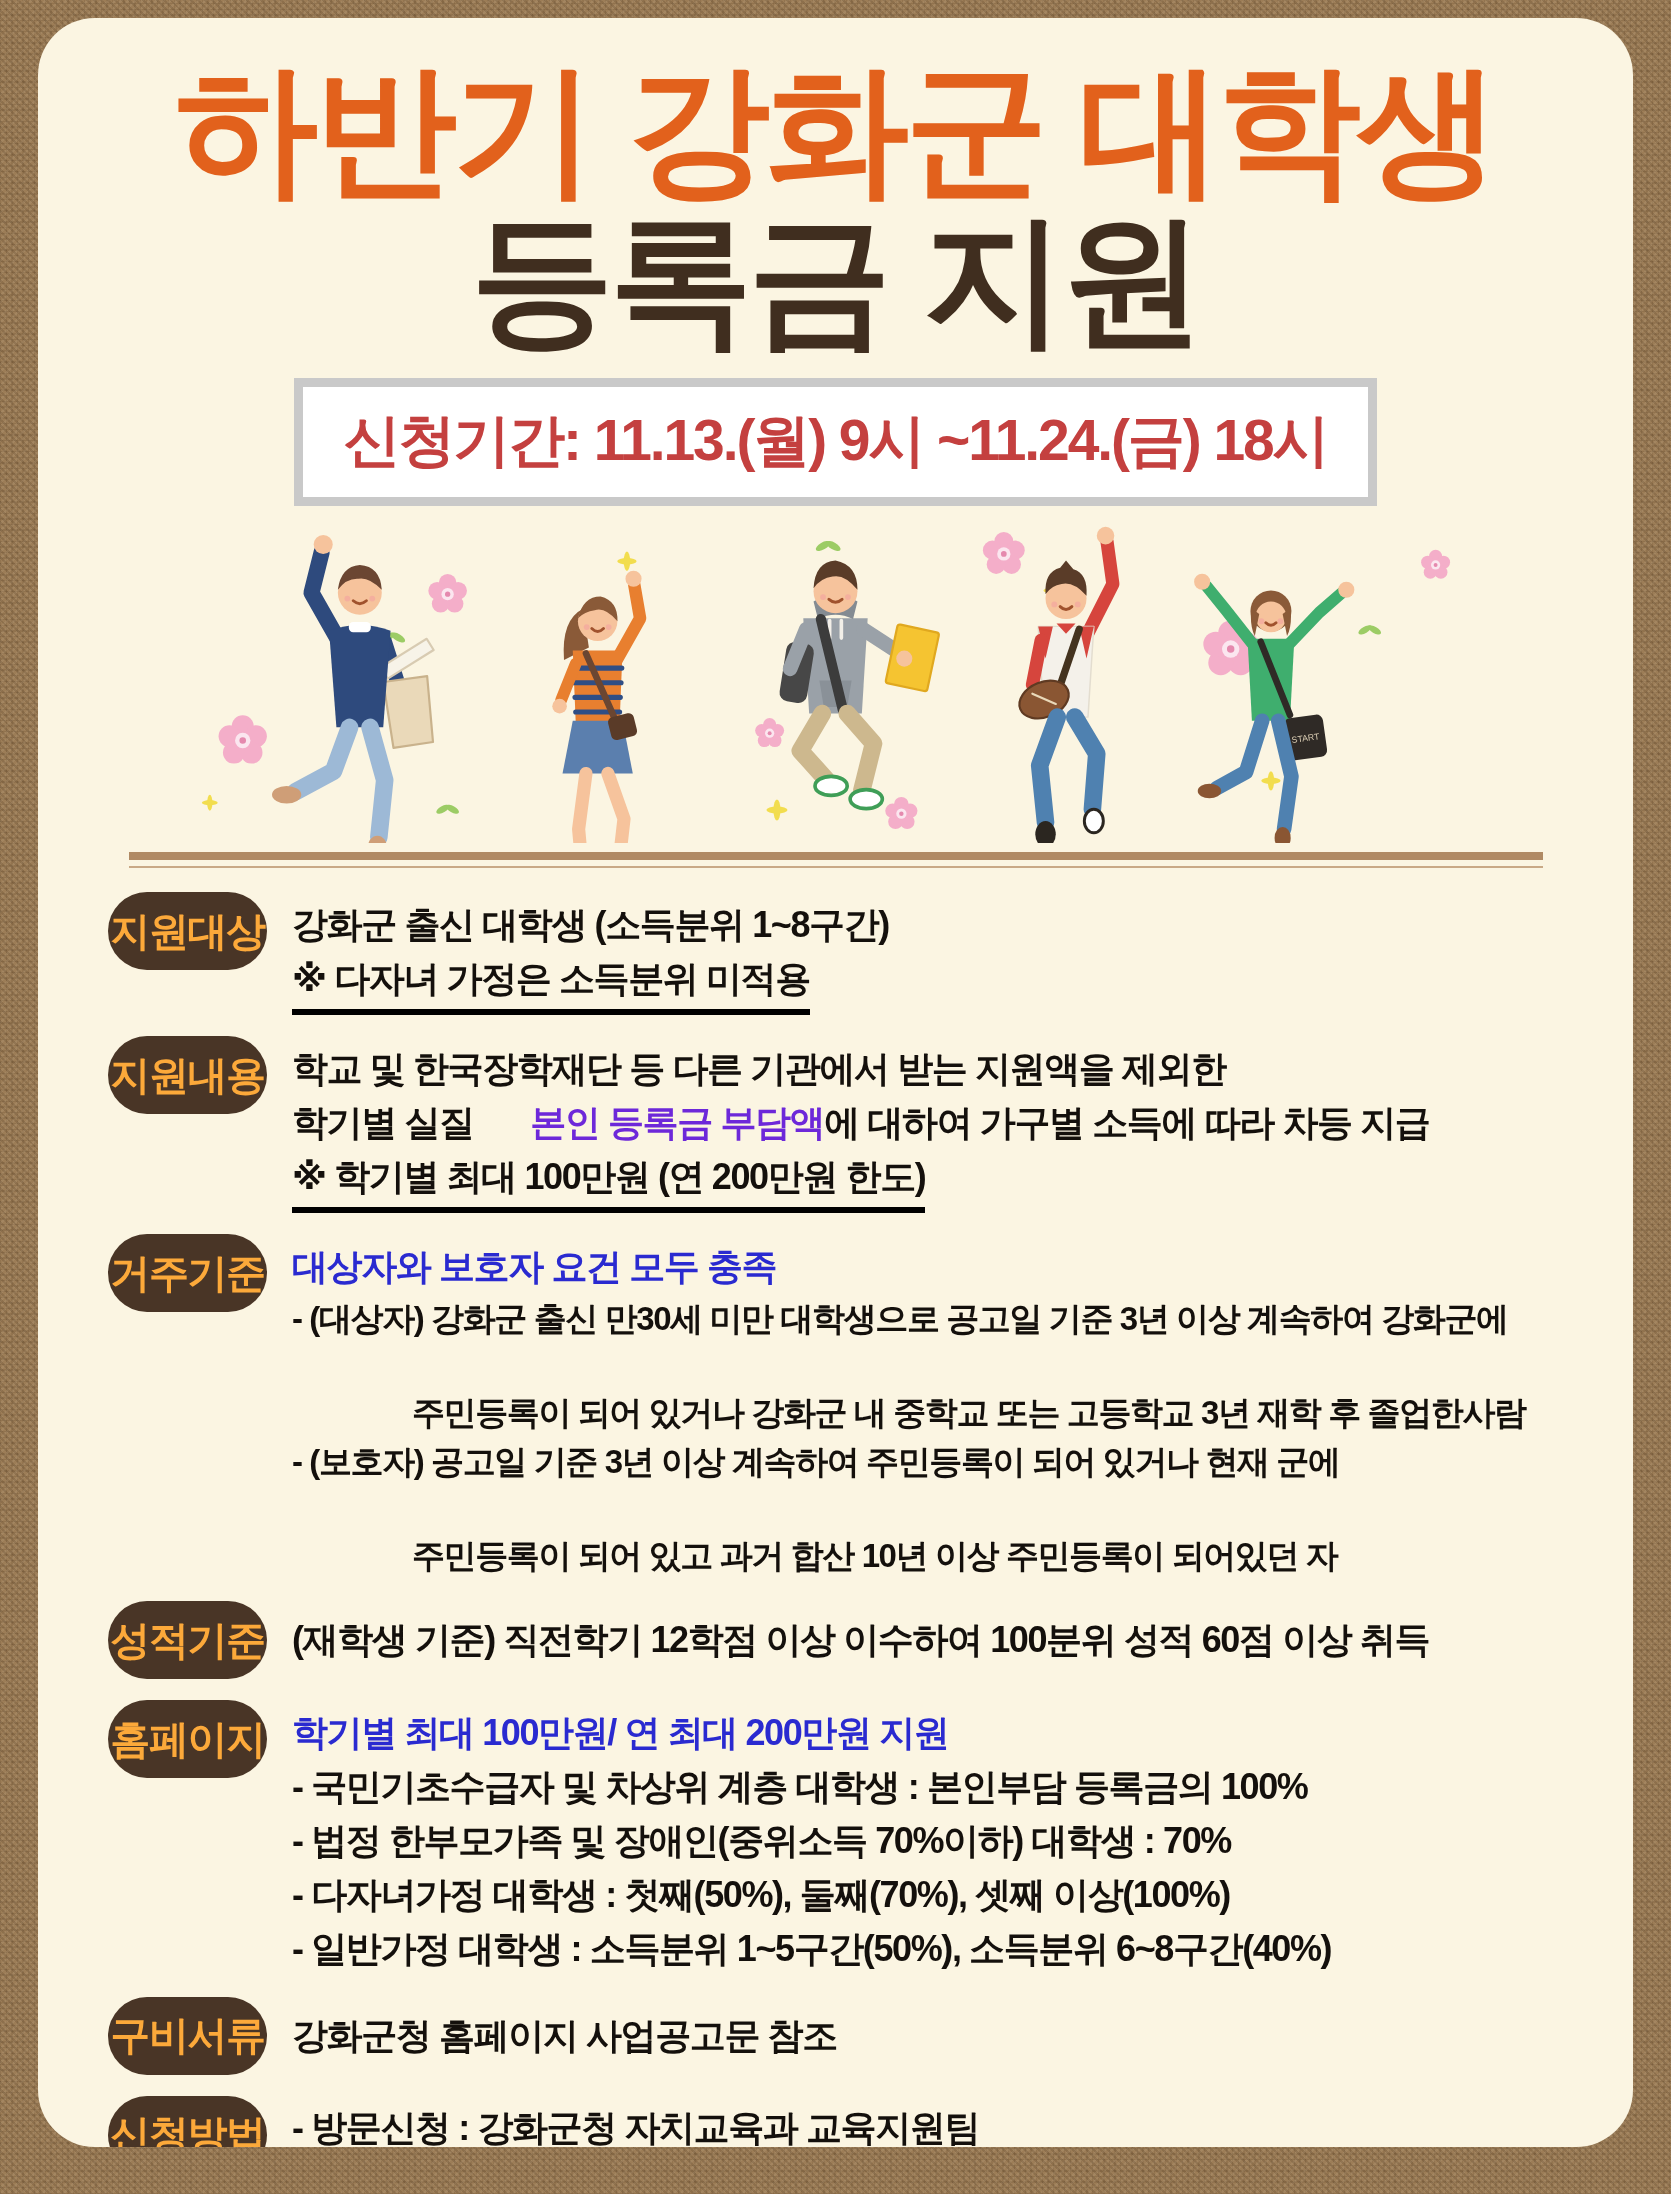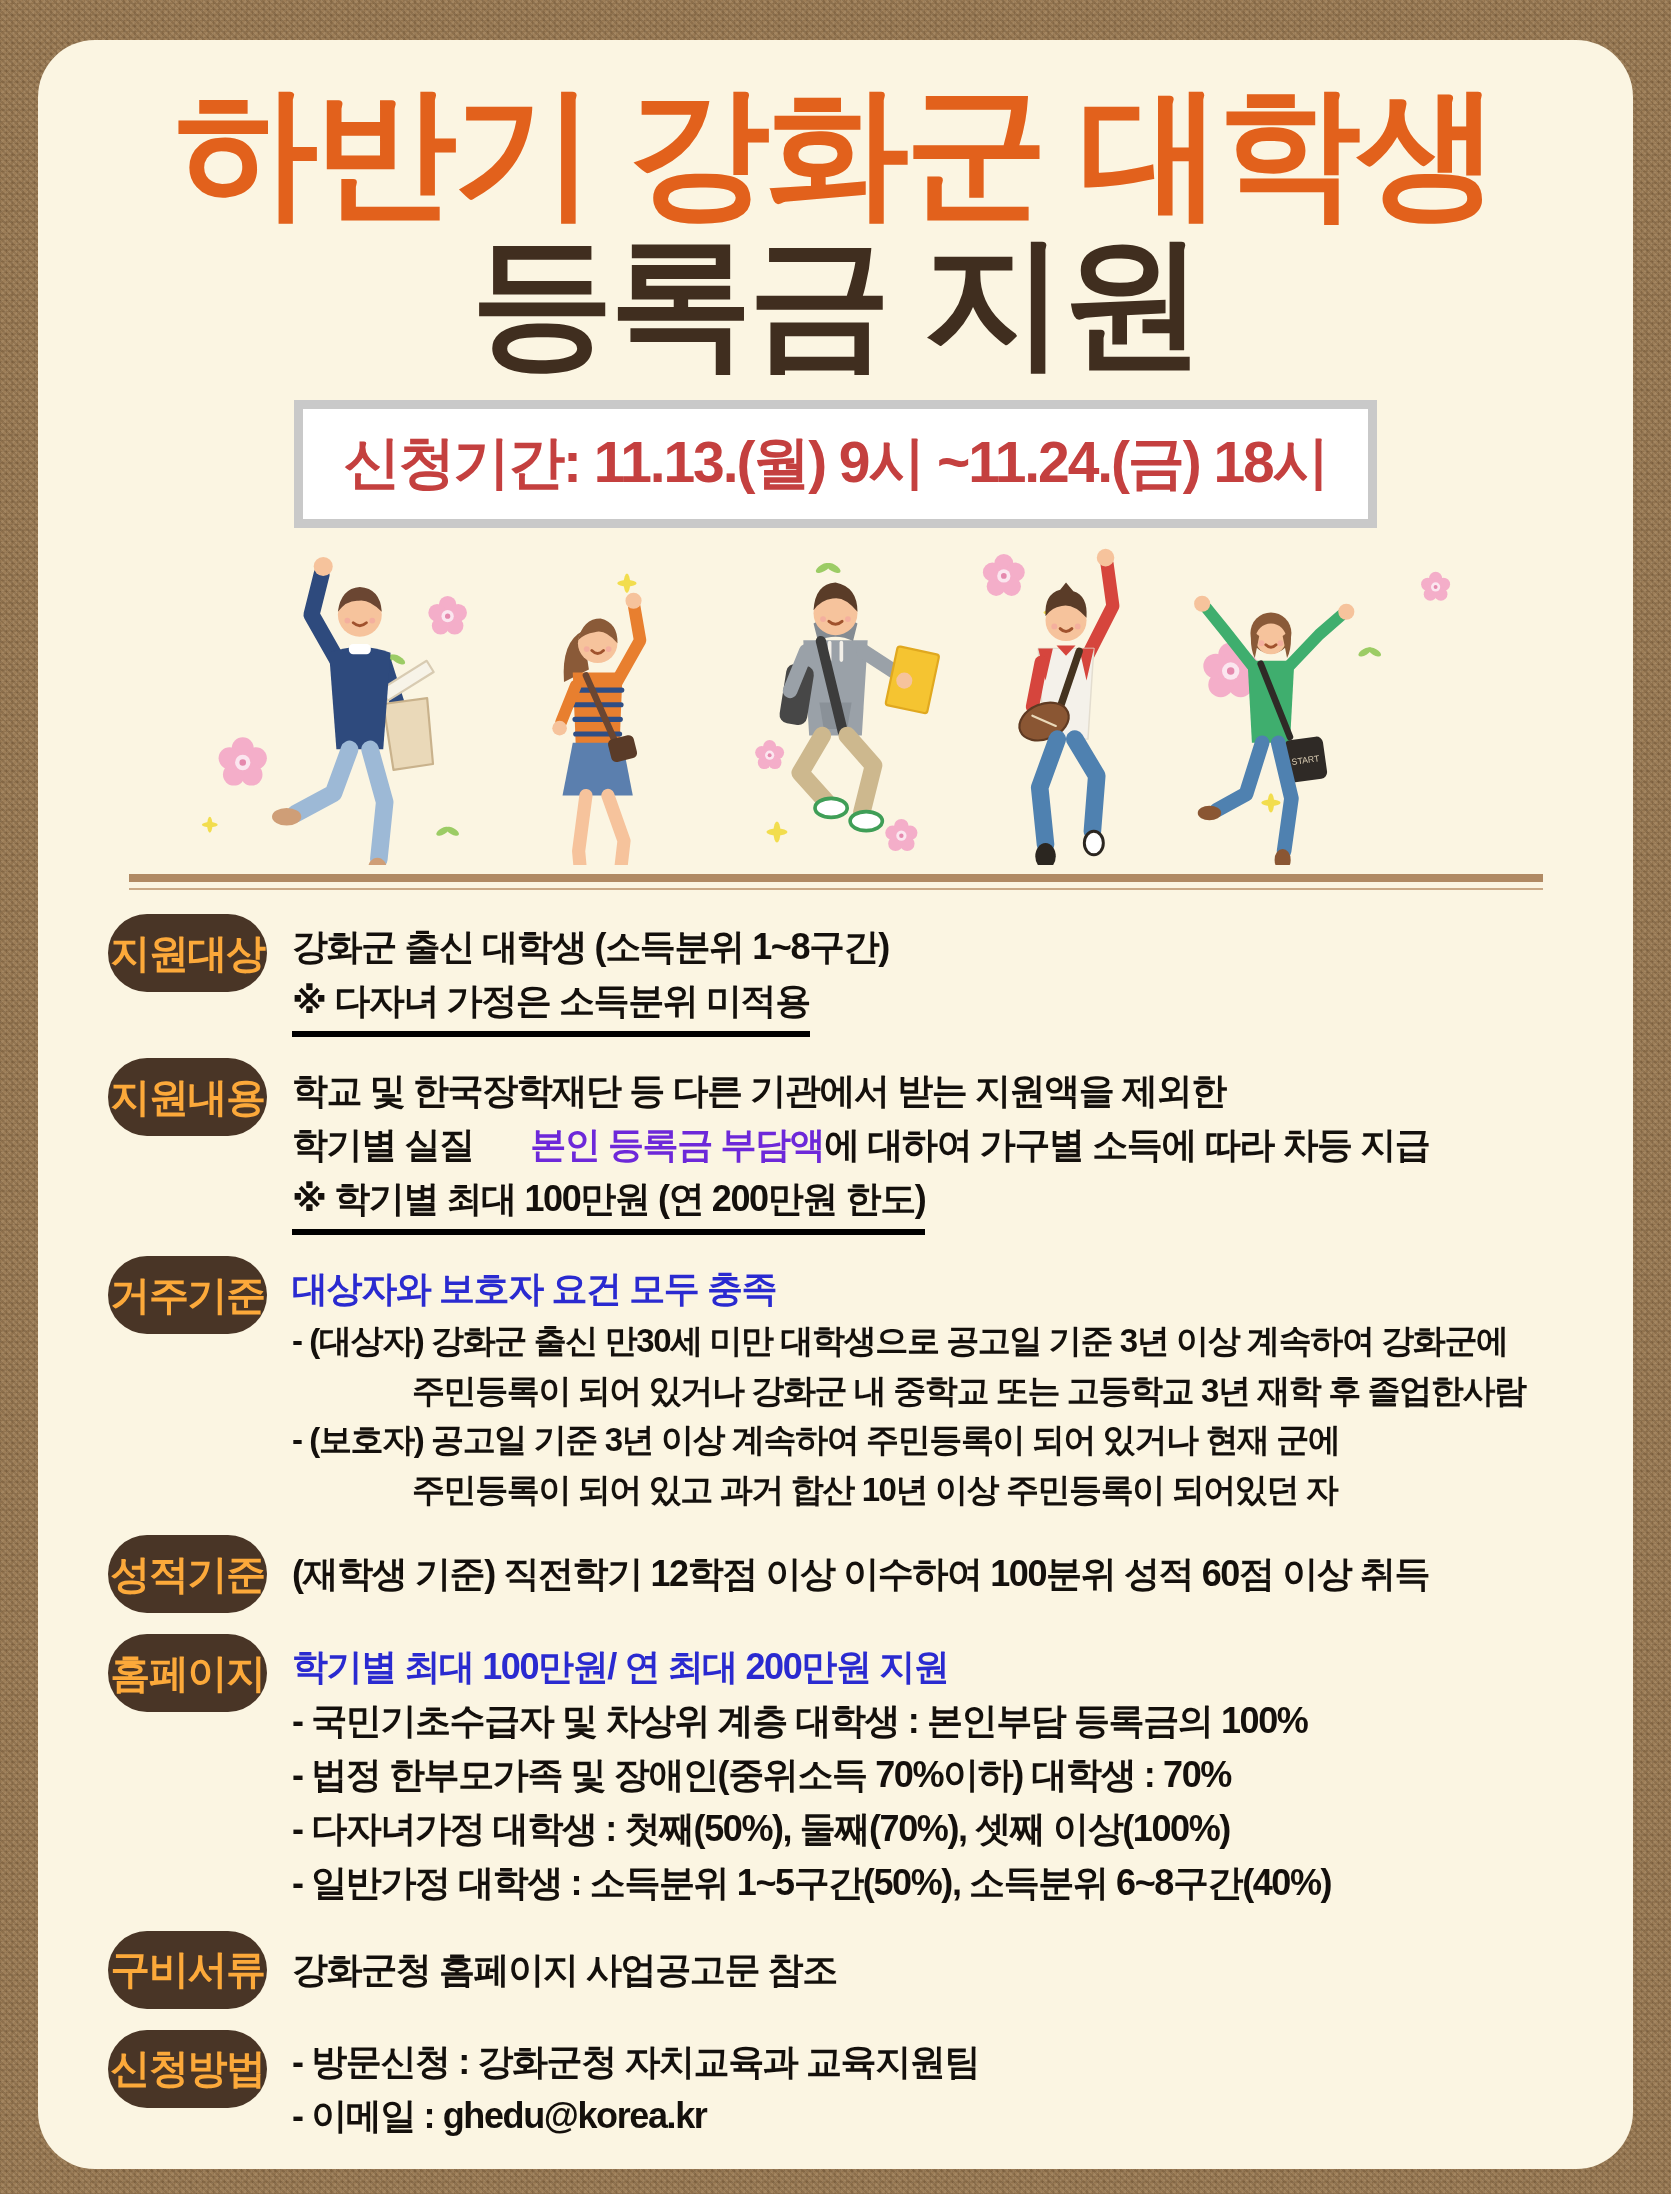--- a/index.html
+++ b/index.html
@@ -4,21 +4,21 @@
 <style>
   html,body{margin:0;padding:0;background:#9c7d57;}
   body{width:1672px;height:2194px;position:relative;overflow:hidden;
        font-family:"Liberation Sans","DejaVu Sans",sans-serif;}
   .burlap{position:absolute;inset:0;background-color:#9c7d57;
     background-image:
       repeating-linear-gradient(45deg, rgba(62,40,18,.16) 0 2.1px, rgba(0,0,0,0) 2.1px 4.9px),
       repeating-linear-gradient(-45deg, rgba(255,244,220,.07) 0 2.1px, rgba(0,0,0,0) 2.1px 4.9px),
       repeating-linear-gradient(0deg, rgba(74,50,24,.14) 0 1.4px, rgba(0,0,0,0) 1.4px 5.6px),
       repeating-linear-gradient(90deg, rgba(74,50,24,.12) 0 1.4px, rgba(0,0,0,0) 1.4px 5.6px);}
-  .card{position:absolute;left:38px;top:40px;width:1595px;height:2129px;
+  .card{position:absolute;left:38px;top:18px;width:1595px;height:2129px;
         background:#FBF5E2;border-radius:57px;overflow:hidden;}
   .title{line-height:1.0;text-align:center;font-weight:900;letter-spacing:-4.2px;}
   .title1{margin-top:40px;font-size:143px;color:#E2611C;}
   .title2{margin-top:7px;font-size:143px;color:#402E1F;}
   .period-wrap{text-align:center;margin-top:26.5px;}
   .period-box{display:inline-block;background:#ffffff;border:9.8px solid #C9C9C9;
               padding:16.7px 40px;}
   .period-text{font-size:57px;font-weight:900;color:#C4403F;letter-spacing:-2.1px;}
   .illu-wrap{text-align:center;margin-top:15.3px;}
   .divider-thick{width:1414px;height:7.7px;background:#B08A64;margin:7px auto 0;}
@@ -26,21 +26,21 @@
   .sections{padding:24px 28px 0 59px;}
   .section{display:flex;align-items:flex-start;margin-bottom:21px;}
   .section.center{align-items:center;}
   .badge{flex:0 0 159px;height:78px;border-radius:40px;background:#493526;
          color:#FCA93A;font-size:40px;font-weight:900;letter-spacing:-1.4px;
          display:flex;align-items:center;justify-content:center;margin-left:11px;}
   .content{margin-left:25px;padding-top:5.6px;font-size:36px;font-weight:900;
            color:#14100c;line-height:1.5;letter-spacing:-1.4px;white-space:nowrap;}
   .section.center .content{padding-top:0;}
   .content .tight{font-size:33px;}
-  .indent1{padding-left:120px;}
+  .indent1{padding-left:120px;margin-top:44px;}
   .blue{color:#2A2AD0;}
   .red{color:#6d28d9;margin-left:48px;}
   .u{display:inline-block;border-bottom:6.3px solid #000;padding-bottom:3.5px;}
 </style>
 </head>
 <body>
 
 <div class="burlap"></div>
 
 <div class="card">

